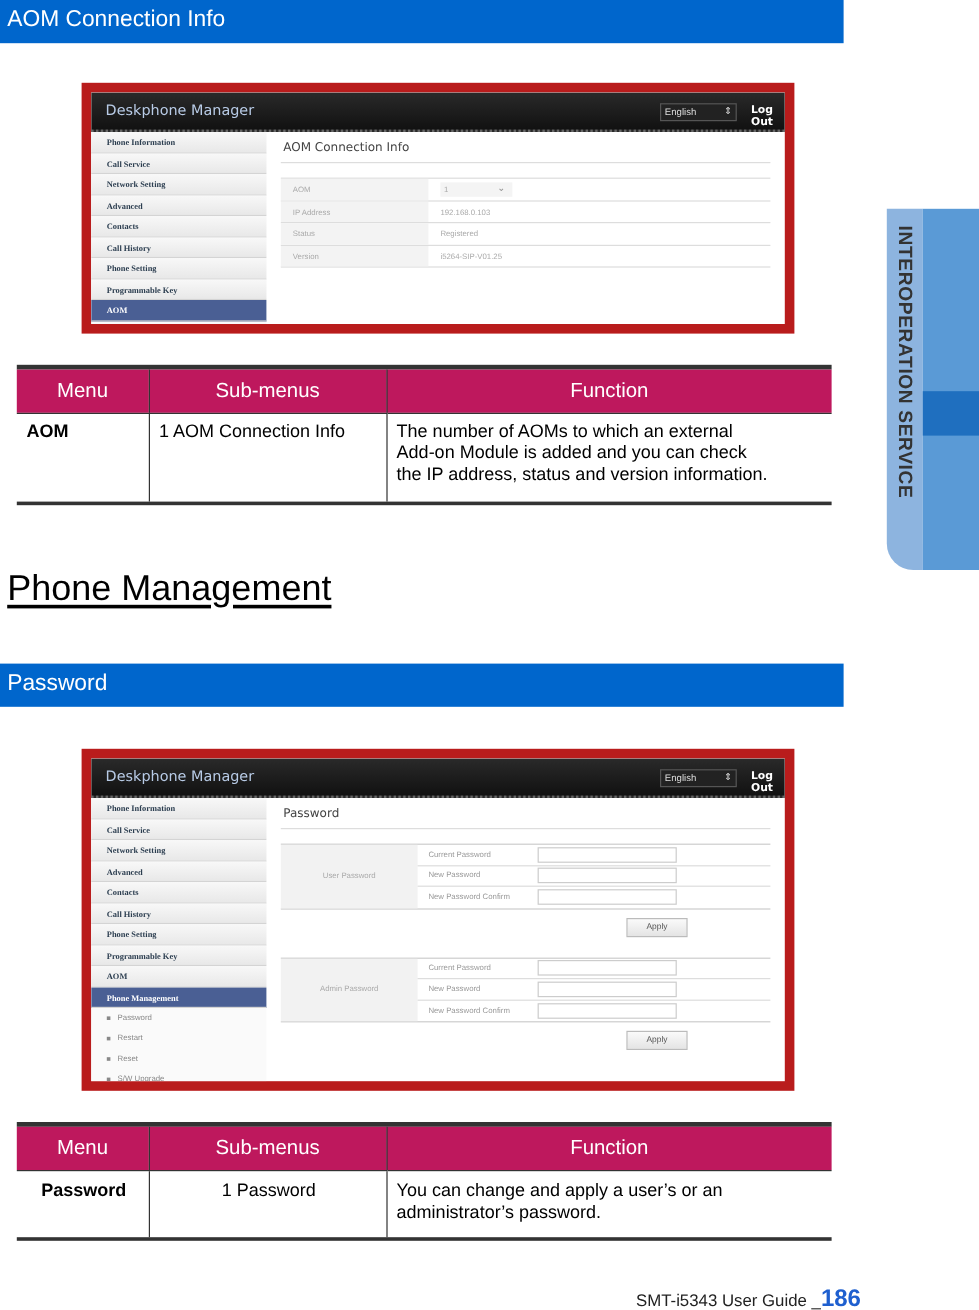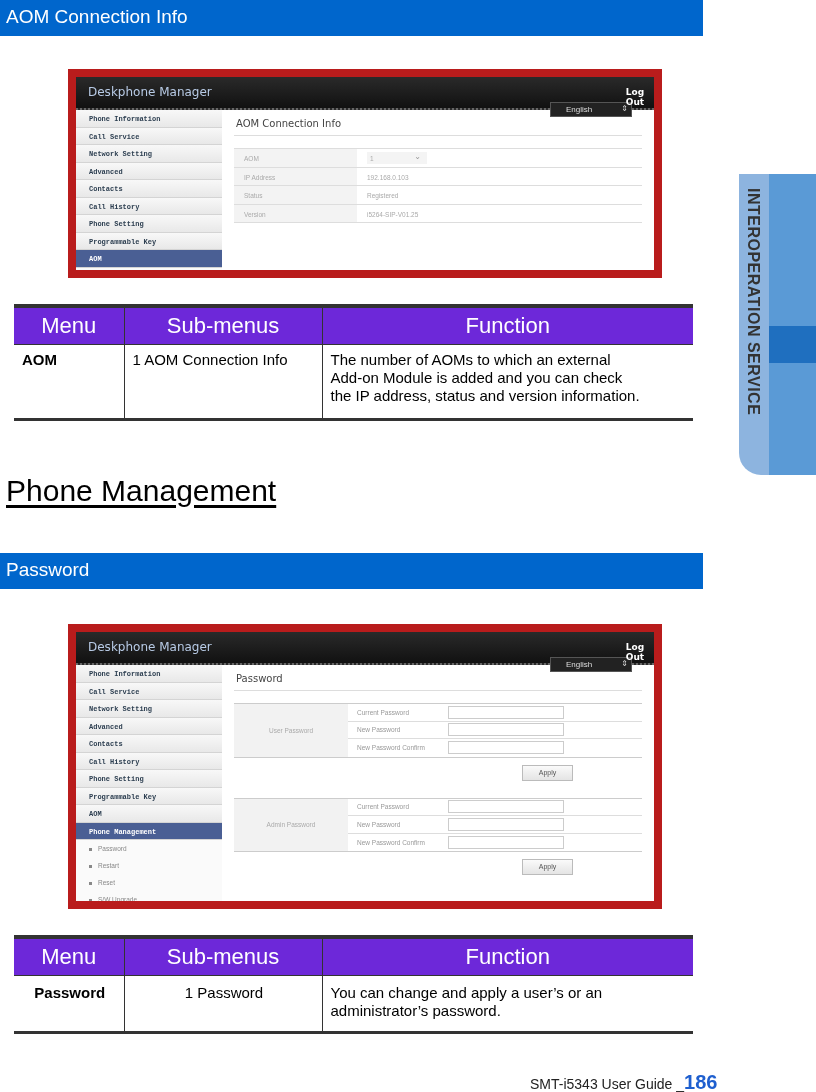--- a/index.html
+++ b/index.html
@@ -23,29 +23,29 @@
     }
 
     
     .shot { position: absolute; left: 68px; width: 594px; border: 8px solid #b91c1c; background: #fff; overflow: hidden; }
     .shot .topbar {
       height: 33px; background: linear-gradient(#2a2a2a, #111);
       border-bottom: 2px dotted #666; position: relative;
     }
     .shot .brand { position: absolute; left: 12px; top: 8px; color: #b8cbe6; font-family: "DejaVu Sans", sans-serif; font-size: 12px; }
     .shot .lang {
-      position: absolute; left: 474px; top: 9px; width: 82px; height: 15px;
-      background: #222; border: 1px solid #555; color: #ddd; font-size: 8px; padding: 2px 15px; margin-top: 16px;
+      position: absolute; left: 474px; top: 9px; width: 64px; height: 15px;
+      background: #222; border: 1px solid #555; color: #ddd; font-size: 8px; padding: 2px 3px;
     }
     .shot .lang .arr { position: absolute; right: 3px; top: 1px; font-size: 8px; }
     .shot .logout { position: absolute; left: 540px; top: 10px; color: #fff; font-size: 9px; font-weight: bold; font-family: "DejaVu Sans", sans-serif; text-align: center; }
 
     .shot .side { position: absolute; left: 0; top: 33px; width: 146px; bottom: 0; background: #fafafa; }
     .shot .nav { height: 17.5px; border-bottom: 1px solid #d4d4d4; background: linear-gradient(#f8f8f8, #e8e8e8);
-      font-size: 7px; font-weight: bold; color: #2c3e50; padding: 5px 0 0 13px; font-family: Liberation Mono, monospace; }
+      font-size: 7px; font-weight: bold; color: #2c3e50; padding: 5px 0 0 13px; font-family: Liberation Serif, serif; }
     .shot .nav.active { background: #4a5f94; color: #fff; }
     .shot .sub { height: 17px; font-size: 6.5px; color: #888; padding: 5px 0 0 13px; }
     .shot .sub .dot { display: inline-block; width: 3px; height: 3px; background: #888; margin-right: 6px; vertical-align: middle; }
 
     .shot .content { position: absolute; left: 158px; top: 33px; right: 12px; bottom: 0; }
     .shot .ctitle { font-family: "DejaVu Sans", sans-serif; font-size: 10px; color: #444; padding: 8px 0 6px 2px; border-bottom: 1px solid #ddd; }
 
     .shot .kv { margin-top: 12px; border-top: 1px solid #ddd; }
     .shot .kv .row { height: 18.5px; border-bottom: 1px solid #ddd; display: flex; }
     .shot .kv .k { width: 123px; background: #f3f3f3; font-size: 6.5px; color: #aaa; padding: 6px 0 0 10px; }
@@ -60,21 +60,21 @@
     .shot .pwblock .frow:last-child { border-bottom: none; }
     .shot .pwblock .fl { width: 100px; font-size: 6.5px; color: #999; padding-left: 9px; }
     .shot .pwblock .inp { width: 116px; height: 13px; border: 1px solid #ccc; background: #fff; }
     .shot .apply-wrap { height: 40px; position: relative; }
     .shot .apply { position: absolute; left: 288px; top: 7px; width: 51px; height: 16px; border: 1px solid #bbb;
       background: linear-gradient(#fafafa, #e4e4e4); font-size: 7px; color: #555; text-align: center; padding-top: 3px; }
 
     
     .tbl { position: absolute; left: 14px; width: 679px; border-top: 4px solid #333; border-bottom: 3px solid #333; border-collapse: collapse; }
     .tbl table { width: 100%; border-collapse: collapse; }
-    .tbl th { background: #6d28d9; color: #fff; font-weight: normal; font-size: 22px; height: 36px; text-align: center; border-left: 1px solid #333; border-bottom: 1px solid #333; }
+    .tbl th { background: #be185d; color: #fff; font-weight: normal; font-size: 17px; height: 36px; text-align: center; border-left: 1px solid #333; border-bottom: 1px solid #333; }
     .tbl th:first-child { border-left: none; }
     .tbl td { font-size: 15px; vertical-align: top; padding: 4px 6px 4px 8px; border-left: 1px solid #333; line-height: 18px; }
     .tbl td:first-child { border-left: none; font-weight: bold; }
     .c1 { width: 110px; } .c2 { width: 198px; }
 
     .h1 { position: absolute; left: 6px; top: 474px; font-size: 30px; text-decoration: underline; text-underline-offset: 4px; }
 
     .footer { position: absolute; left: 530px; top: 1071px; font-size: 14px; color: #222; }
     .footer .pg { color: #1e5fcf; font-weight: bold; font-size: 20px; }
   </style>

